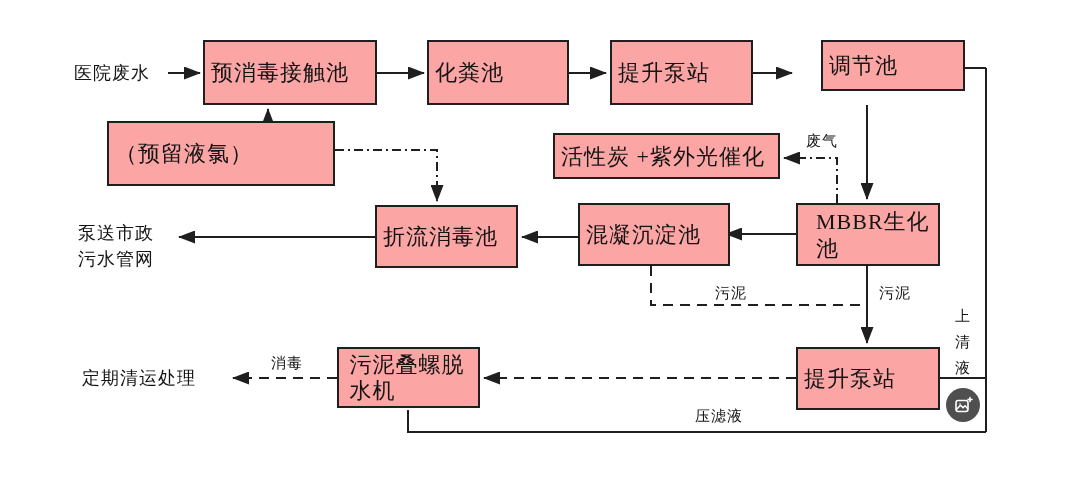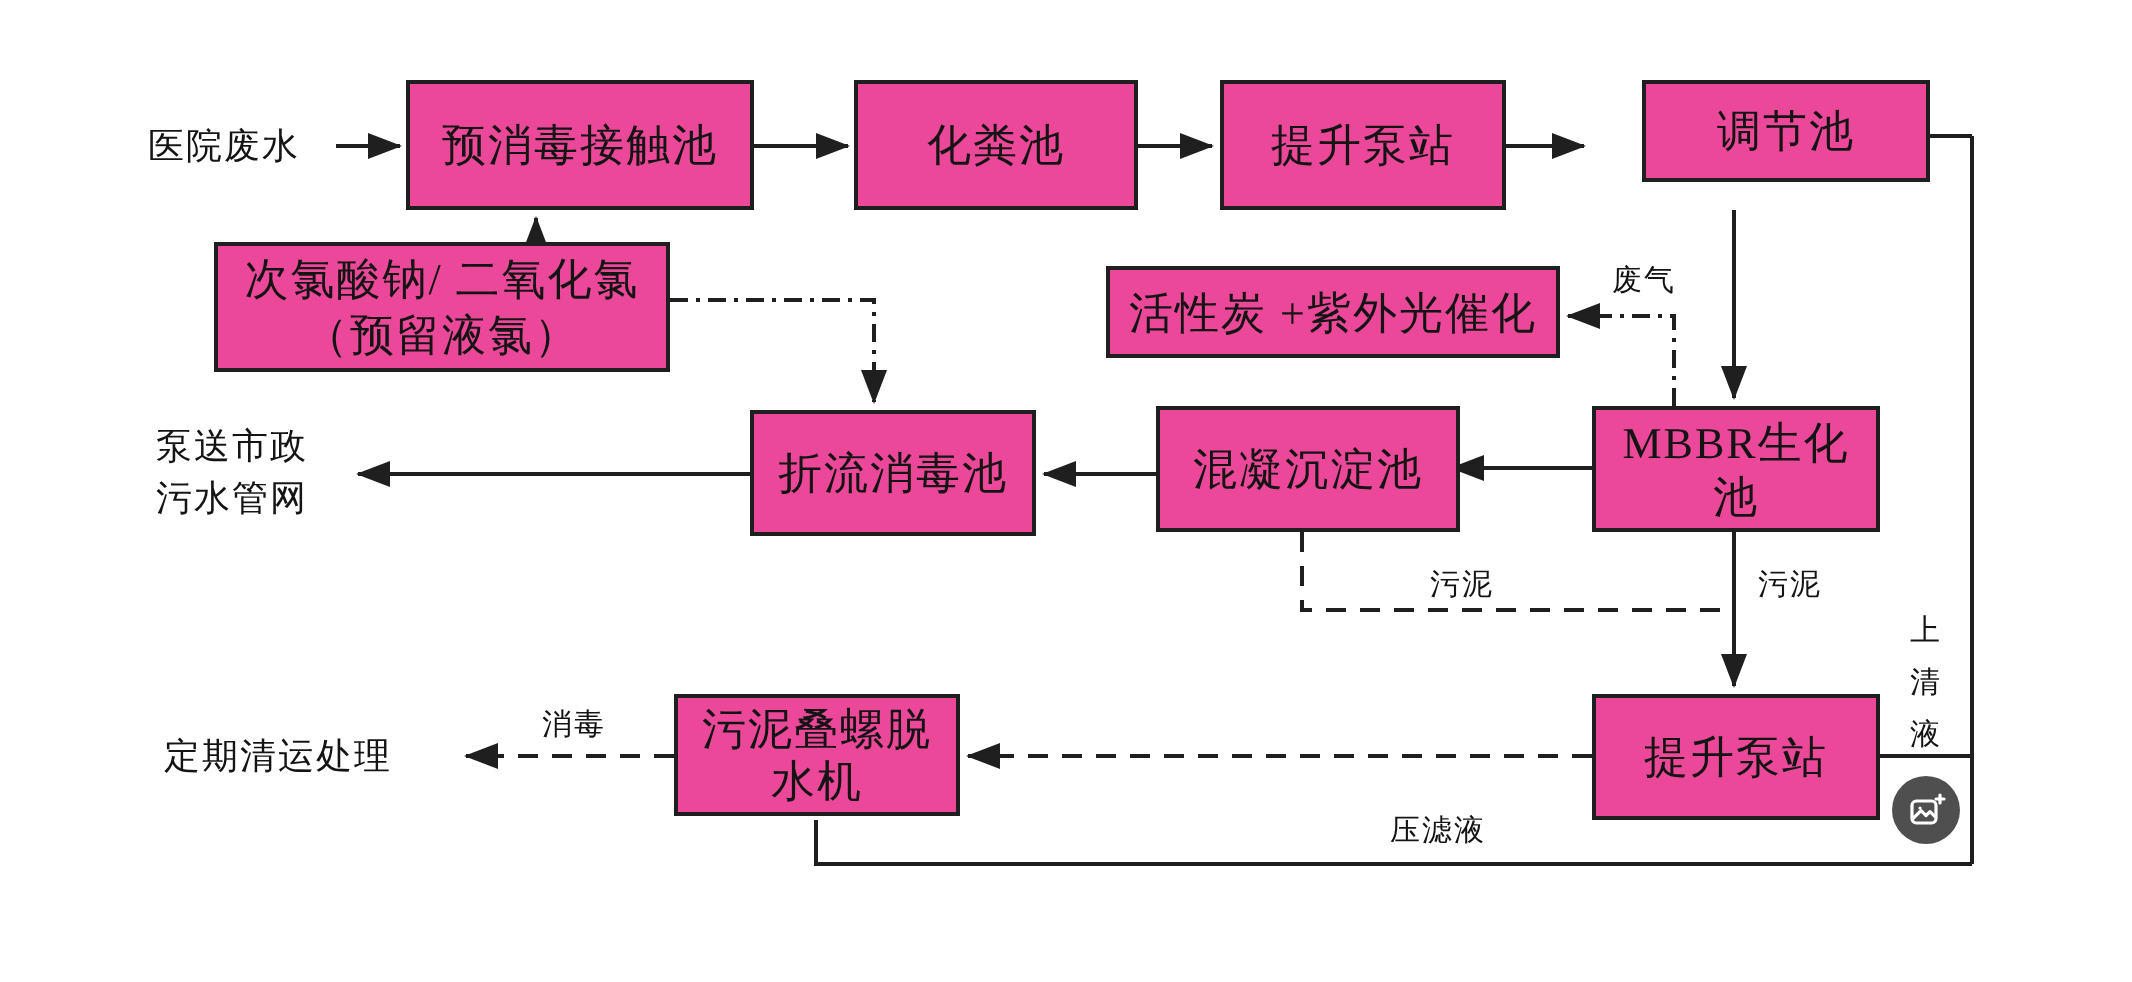--- a/index.html
+++ b/index.html
@@ -14,26 +14,26 @@
     overflow: hidden;
   }
   .lines-layer {
     position: absolute;
     left: 0; top: 0;
     width: 1066px; height: 491px;
   }
   .node {
     position: absolute;
     border: 2px solid #1f1f1f;
-    background: #ec4899;
+    background: #fca5a5;
     display: flex;
     flex-direction: column;
     align-items: center;
     justify-content: center;
-    text-align: center;
+    text-align: left;
     font-size: 22px;
     line-height: 27px;
     letter-spacing: 1px;
   }
   .node .inner { display: block; width: 100%; padding: 0 6px; }
   .lbl {
     position: absolute;
     font-size: 18px;
     line-height: 26px;
     letter-spacing: 1px;
@@ -119,51 +119,50 @@
 
   <div class="node" style="left:610px; top:40px; width:143px; height:65px;">
     <span class="inner">提升泵站</span>
   </div>
 
   <div class="node" style="left:821px; top:40px; width:144px; height:51px;">
     <span class="inner">调节池</span>
   </div>
 
   <div class="node" style="left:107px; top:121px; width:228px; height:65px; line-height:28px;">
-    <span class="inner">次氯酸钠/ 二氧化氯</span>
     <span class="inner">（预留液氯）</span>
   </div>
 
   <div class="node" style="left:553px; top:133px; width:227px; height:46px;">
     <span class="inner">活性炭 +紫外光催化</span>
   </div>
 
   <div class="node" style="left:375px; top:205px; width:143px; height:63px;">
     <span class="inner">折流消毒池</span>
   </div>
 
   <div class="node" style="left:578px; top:203px; width:152px; height:63px;">
     <span class="inner">混凝沉淀池</span>
   </div>
 
-  <div class="node" style="left:796px; top:203px; width:144px; height:63px;">
+  <div class="node" style="left:796px; top:203px; width:144px; height:63px;padding-left:12px;">
     <span class="inner">MBBR生化池</span>
   </div>
 
   <div class="node" style="left:796px; top:347px; width:144px; height:63px;">
     <span class="inner">提升泵站</span>
   </div>
 
   <div class="node" style="left:337px; top:347px; width:143px; height:61px; line-height:26px;">
     <span class="inner" style="width:130px; white-space:normal; word-break:break-all;">污泥叠螺脱水机</span>
   </div>
 
   <div class="lbl" style="left:74px; top:60px;">医院废水</div>
 
-  <div class="lbl" style="left:78px; top:210px; text-align:right;">
+  <div class="lbl" style="left:78px; top:220px; text-align:right;">
     <div>泵送市政</div>
     <div>污水管网</div>
   </div>
 
   <div class="lbl" style="left:82px; top:365px;">定期清运处理</div>
 
   <div class="lbl small" style="left:271px; top:350px;">消毒</div>
 
   <div class="lbl small" style="left:806px; top:128px;">废气</div>
 

